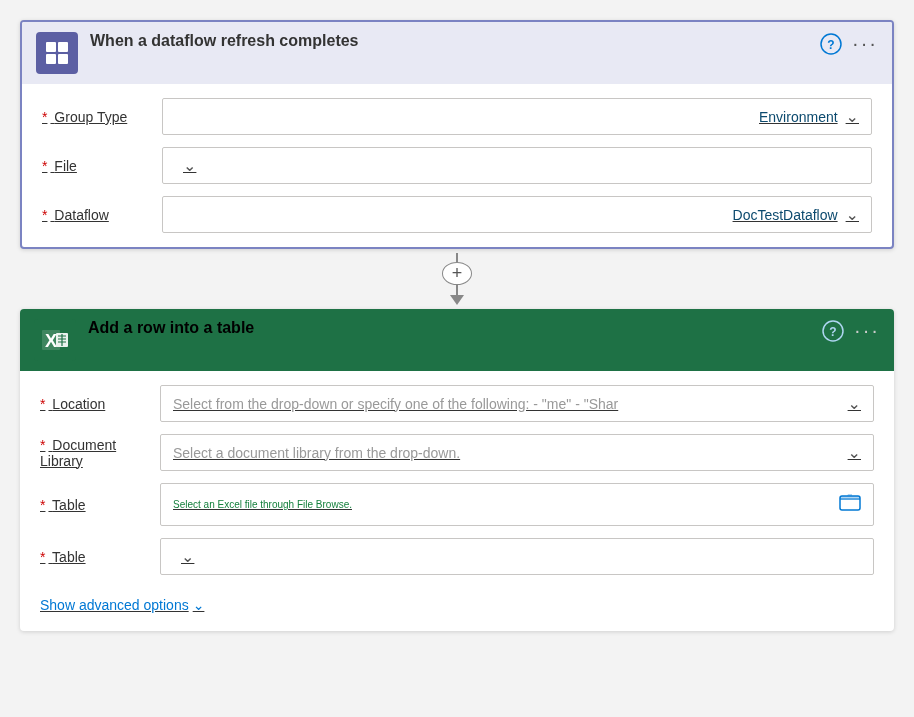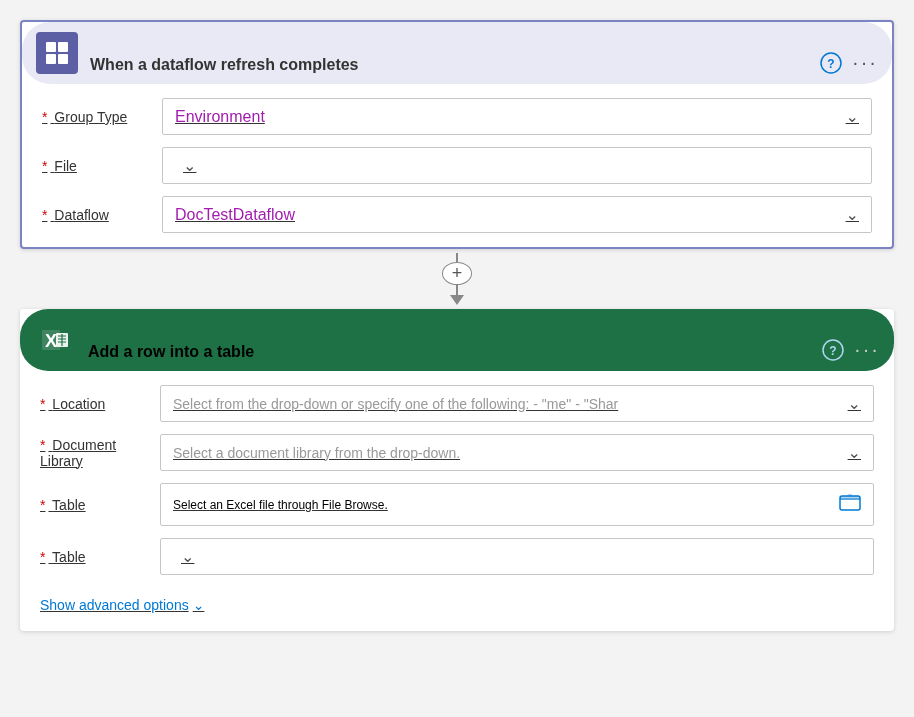--- a/index.html
+++ b/index.html
@@ -31,24 +31,23 @@
       box-shadow: 0 1px 4px rgba(0,0,0,0.15);
     }
 
     
     .card-trigger {
       border: 2px solid #7b83c2;
     }
 
     .card-header {
       display: flex;
-      align-items: flex-end;
+      align-items: flex-start;
       padding: 10px 14px;
       min-height: 60px;
-      border-radius: 28px;
     }
 
     .card-trigger .card-header {
       background: #e8e9f4;
     }
 
     .card-action .card-header {
       background: #1e7145;
     }
 
@@ -143,22 +142,23 @@
       border: 1px solid #c8c6c4;
       border-radius: 2px;
       padding: 8px 12px;
       background: #fff;
       cursor: pointer;
       min-height: 36px;
     }
 
     .dropdown-value {
       flex: 1;
-      font-size: 16px;
-      color: #a21caf;
+      font-size: 14px;
+      color: #0c4a6e;
+      text-align: right;
     }
 
     .dropdown-placeholder {
       flex: 1;
       font-size: 14px;
       color: #999;
     }
 
     .dropdown-chevron {
       color: #555;
@@ -172,22 +172,22 @@
       border: 1px solid #c8c6c4;
       border-radius: 2px;
       padding: 8px 12px;
       background: #fff;
       cursor: pointer;
       min-height: 36px;
     }
 
     .file-placeholder {
       flex: 1;
-      font-size: 12px;
-      color: #000000;
+      font-size: 10px;
+      color: #15803d;
     }
 
     .file-icon {
       color: #0078d4;
       font-size: 18px;
     }
 
     
     .connector {
       display: flex;

